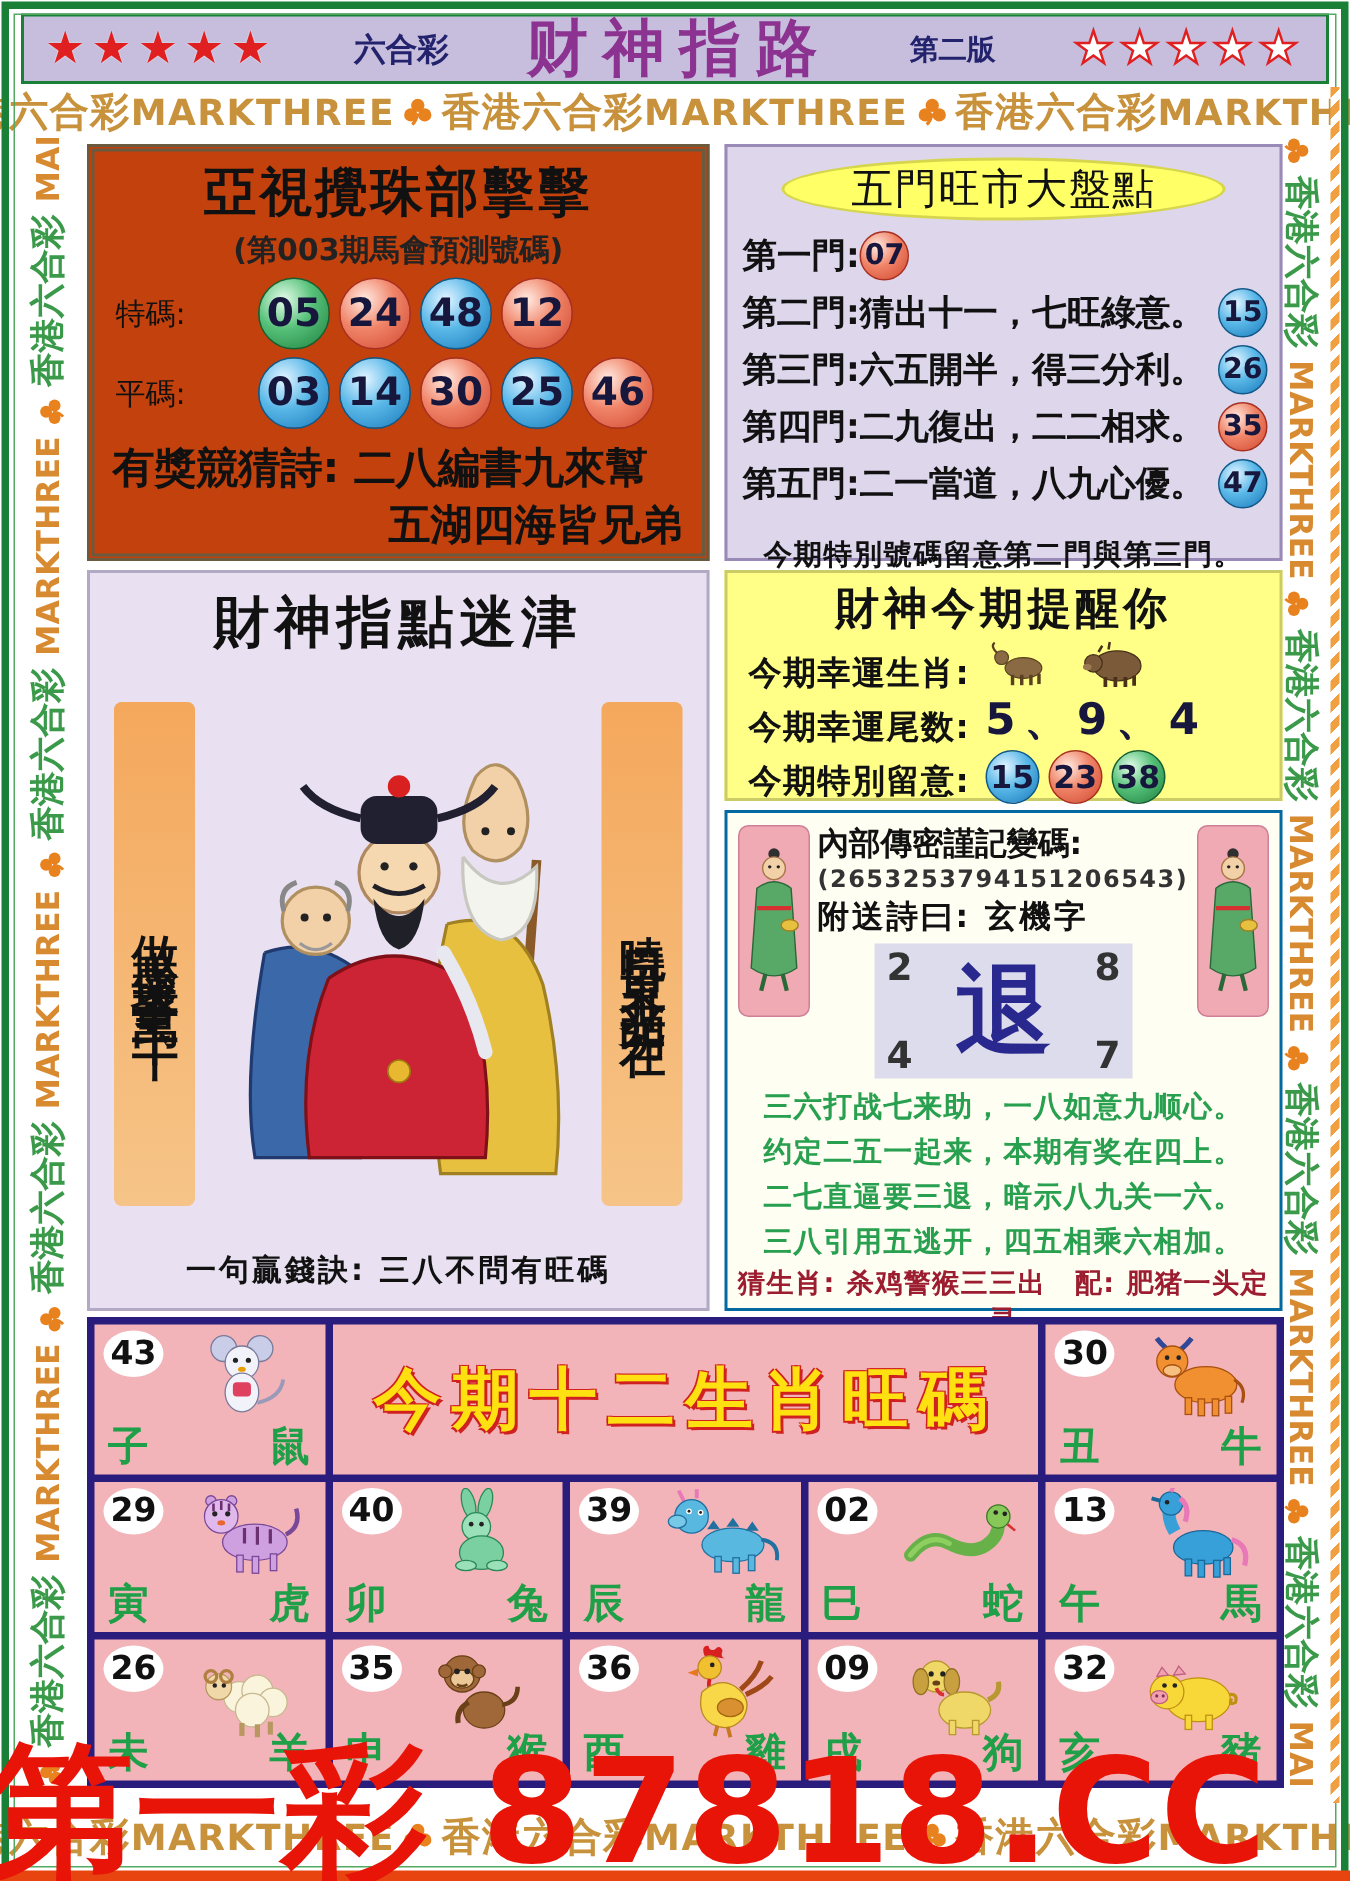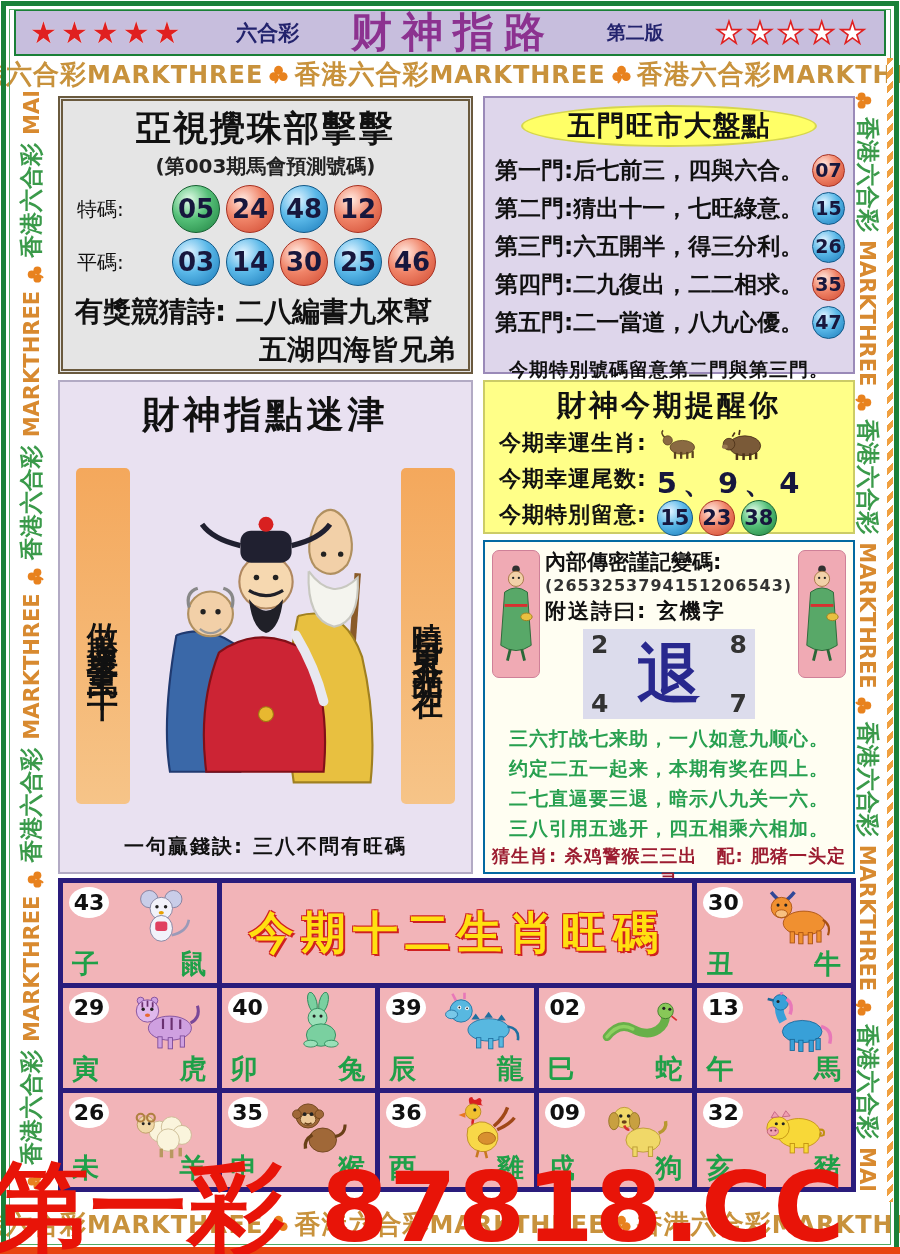--- a/index.html
+++ b/index.html
@@ -41,21 +41,21 @@
   .side-left .side-inner{transform-origin:top left;transform:rotate(-90deg);top:1098px;left:6px;}
   .side-right .side-inner{transform-origin:top left;transform:rotate(90deg);top:0;left:38px;}
   .side-inner .cn{color:#3a9a4a;}
   .side-inner .en{color:#d88a30;font-size:21px;}
   .side-inner .clover{width:17px;height:17px;}
 
   
   .box{position:absolute;box-sizing:border-box;z-index:2;}
 
   
-  .box-predict{left:58px;top:96px;width:415px;height:278px;background:#e5e5e5;
+  .box-predict{left:58px;top:96px;width:415px;height:278px;background:#c2410c;
         border:5px double #6a5a3e;text-align:center;}
   .box-predict h2{margin:4px 0 0;font-size:35px;font-weight:bold;color:#111111;letter-spacing:2px;}
   .predict-sub{font-size:20px;font-weight:bold;color:#222222;margin-top:1px;}
   .ball-row{display:flex;align-items:center;justify-content:flex-start;padding-left:14px;margin-top:5px;gap:7px;}
   .row-label{font-size:20px;font-weight:normal;color:#111111;width:88px;text-align:left;flex:0 0 auto;}
   .balls{display:flex;gap:6px;}
   .ball{display:inline-flex;align-items:center;justify-content:center;border-radius:50%;
         font-weight:bold;color:#17173d;flex:0 0 auto;}
   .ball-lg{width:46px;height:46px;font-size:26px;}
   .ball-md{width:34px;height:34px;font-size:21px;}
@@ -63,30 +63,30 @@
   .ball.red{background:radial-gradient(circle at 35% 30%,#ffe2d8 4%,#f08468 45%,#d04830 100%);border:1px solid #a83020;}
   .ball.blue{background:radial-gradient(circle at 35% 30%,#d8f0ff 4%,#5ab8e8 45%,#1878b8 100%);border:1px solid #105888;}
   .ball.green{background:radial-gradient(circle at 35% 30%,#d8f8e0 4%,#55c078 45%,#1e8040 100%);border:1px solid #156030;}
   .predict-poem{font-size:28px;font-weight:bold;color:#111111;text-align:left;padding-left:12px;margin-top:7px;}
   .predict-poem2{padding-left:196px;margin-top:0;}
 
   
   .box-gates{left:483px;top:96px;width:372px;height:278px;background:#ded6eb;border:2px solid #9a8ab8;}
   .gates-oval{width:296px;height:42px;margin:7px auto 4px;background:#ffff66;border:2px solid #d6d64e;
         border-radius:50%;display:flex;align-items:center;justify-content:center;
-        font-size:28px;font-weight:bold;color:#111111;letter-spacing:1px;box-sizing:border-box;}
+        font-size:28px;font-weight:normal;color:#111111;letter-spacing:1px;box-sizing:border-box;}
   .gate-row{display:flex;align-items:center;padding:0 8px 0 10px;height:38px;}
   .gate-label{font-size:23px;font-weight:bold;color:#111111;flex:0 0 auto;}
   .gate-text{font-size:23px;font-weight:bold;color:#111111;flex:1 1 auto;white-space:nowrap;}
   .gates-note{font-size:19px;font-weight:bold;color:#111111;text-align:center;margin-top:16px;letter-spacing:1px;}
 
   
   .box-reminder{left:483px;top:380px;width:372px;height:154px;background:#ffff88;border:2px solid #cccc66;}
   .box-reminder h2{margin:4px 0 2px;text-align:center;font-size:29px;font-weight:bold;color:#111111;letter-spacing:3px;}
-  .r-row{display:flex;align-items:flex-start;padding-left:14px;height:36px;gap:10px;}
+  .r-row{display:flex;align-items:flex-end;padding-left:14px;height:36px;gap:10px;}
   .r-label{font-size:22px;font-weight:bold;color:#111111;flex:0 0 auto;letter-spacing:1px;}
   .tail-nums{font-size:29px;font-weight:bold;color:#17173d;letter-spacing:6px;}
   .lucky-animals{display:flex;gap:16px;align-items:center;}
 
   
   .box-maze{left:58px;top:380px;width:415px;height:494px;background:#e9e1f1;border:2px solid #b2aac4;}
   .box-maze h2{margin:8px 0 0;text-align:center;font-size:37px;font-weight:bold;color:#111111;letter-spacing:4px;}
   .couplet{position:absolute;top:86px;width:54px;height:336px;border-radius:5px;
         background:linear-gradient(180deg,#f4a85c,#f6c488);display:flex;align-items:center;justify-content:center;
         writing-mode:vertical-rl;text-orientation:upright;font-size:31px;font-weight:bold;color:#111111;
@@ -270,21 +270,20 @@
     </div>
     <div class="predict-poem"><span>有獎競猜詩:</span> <span>二八編書九來幫</span></div>
     <div class="predict-poem predict-poem2">五湖四海皆兄弟</div>
   </section>
 
   <section class="box box-gates">
     <div class="gates-oval">五門旺市大盤點</div>
     <div id="gates-list">
         <div class="gate-row">
           <span class="gate-label">第一門:</span>
-          <span class="gate-text"> 后七前三，四與六合。</span>
           <span class="ball red ball-sm">07</span>
         </div>
         <div class="gate-row">
           <span class="gate-label">第二門:</span>
           <span class="gate-text"> 猜出十一，七旺綠意。</span>
           <span class="ball blue ball-sm">15</span>
         </div>
         <div class="gate-row">
           <span class="gate-label">第三門:</span>
           <span class="gate-text"> 六五開半，得三分利。</span>

